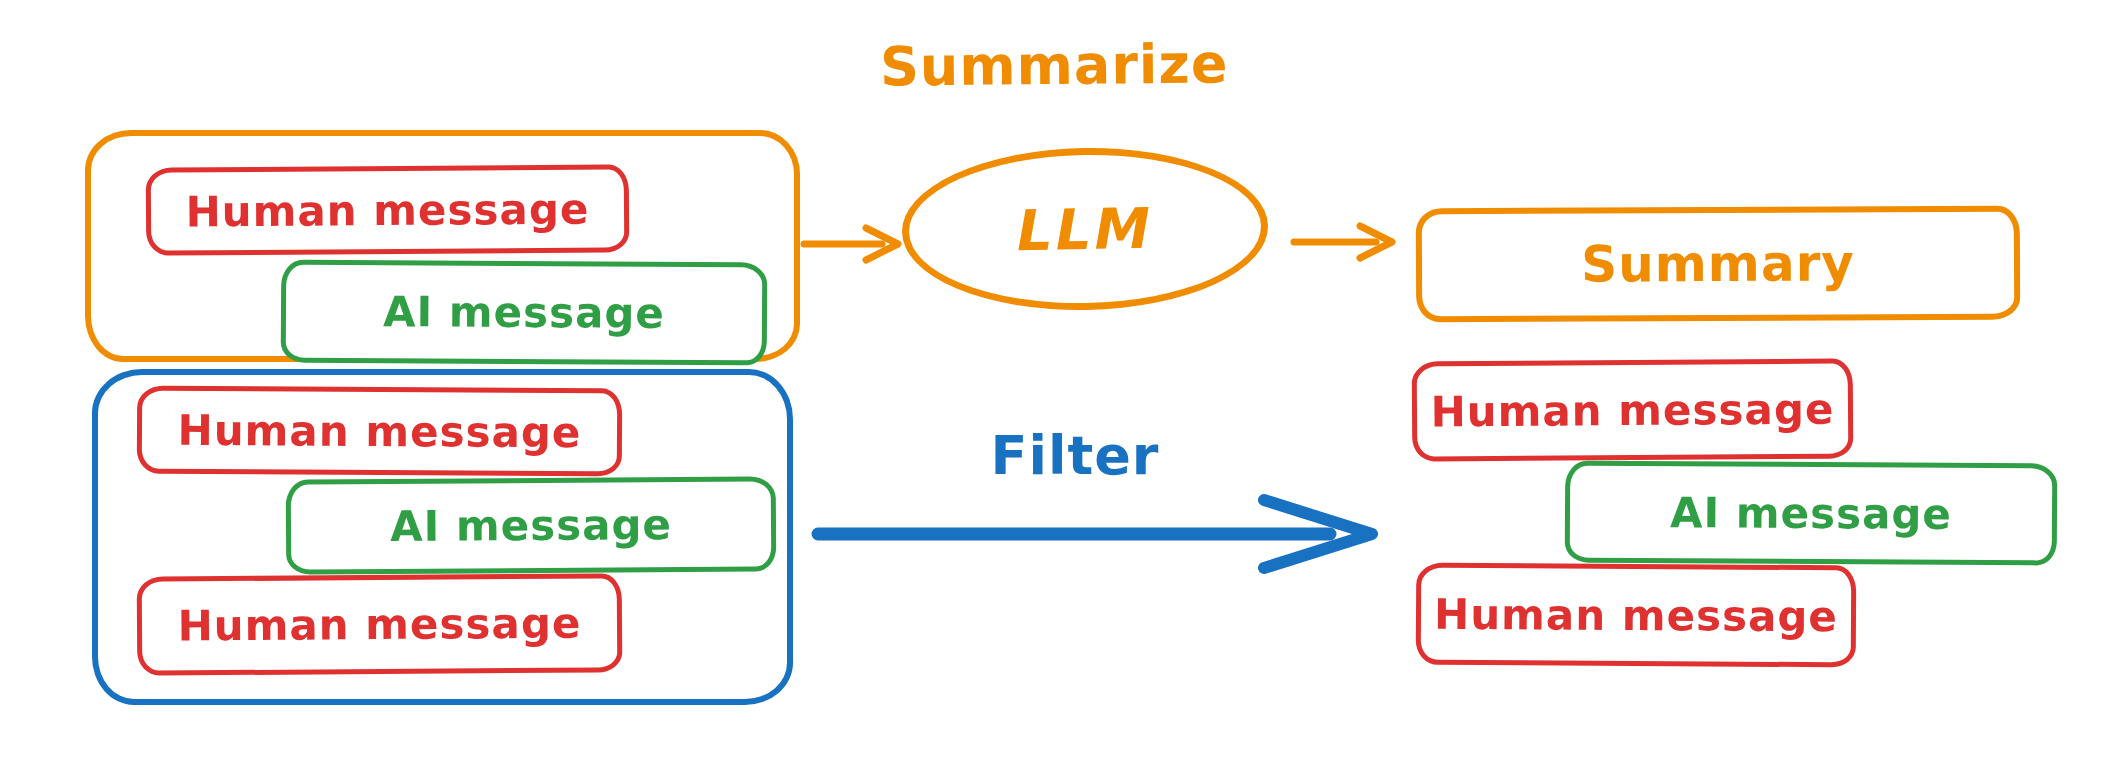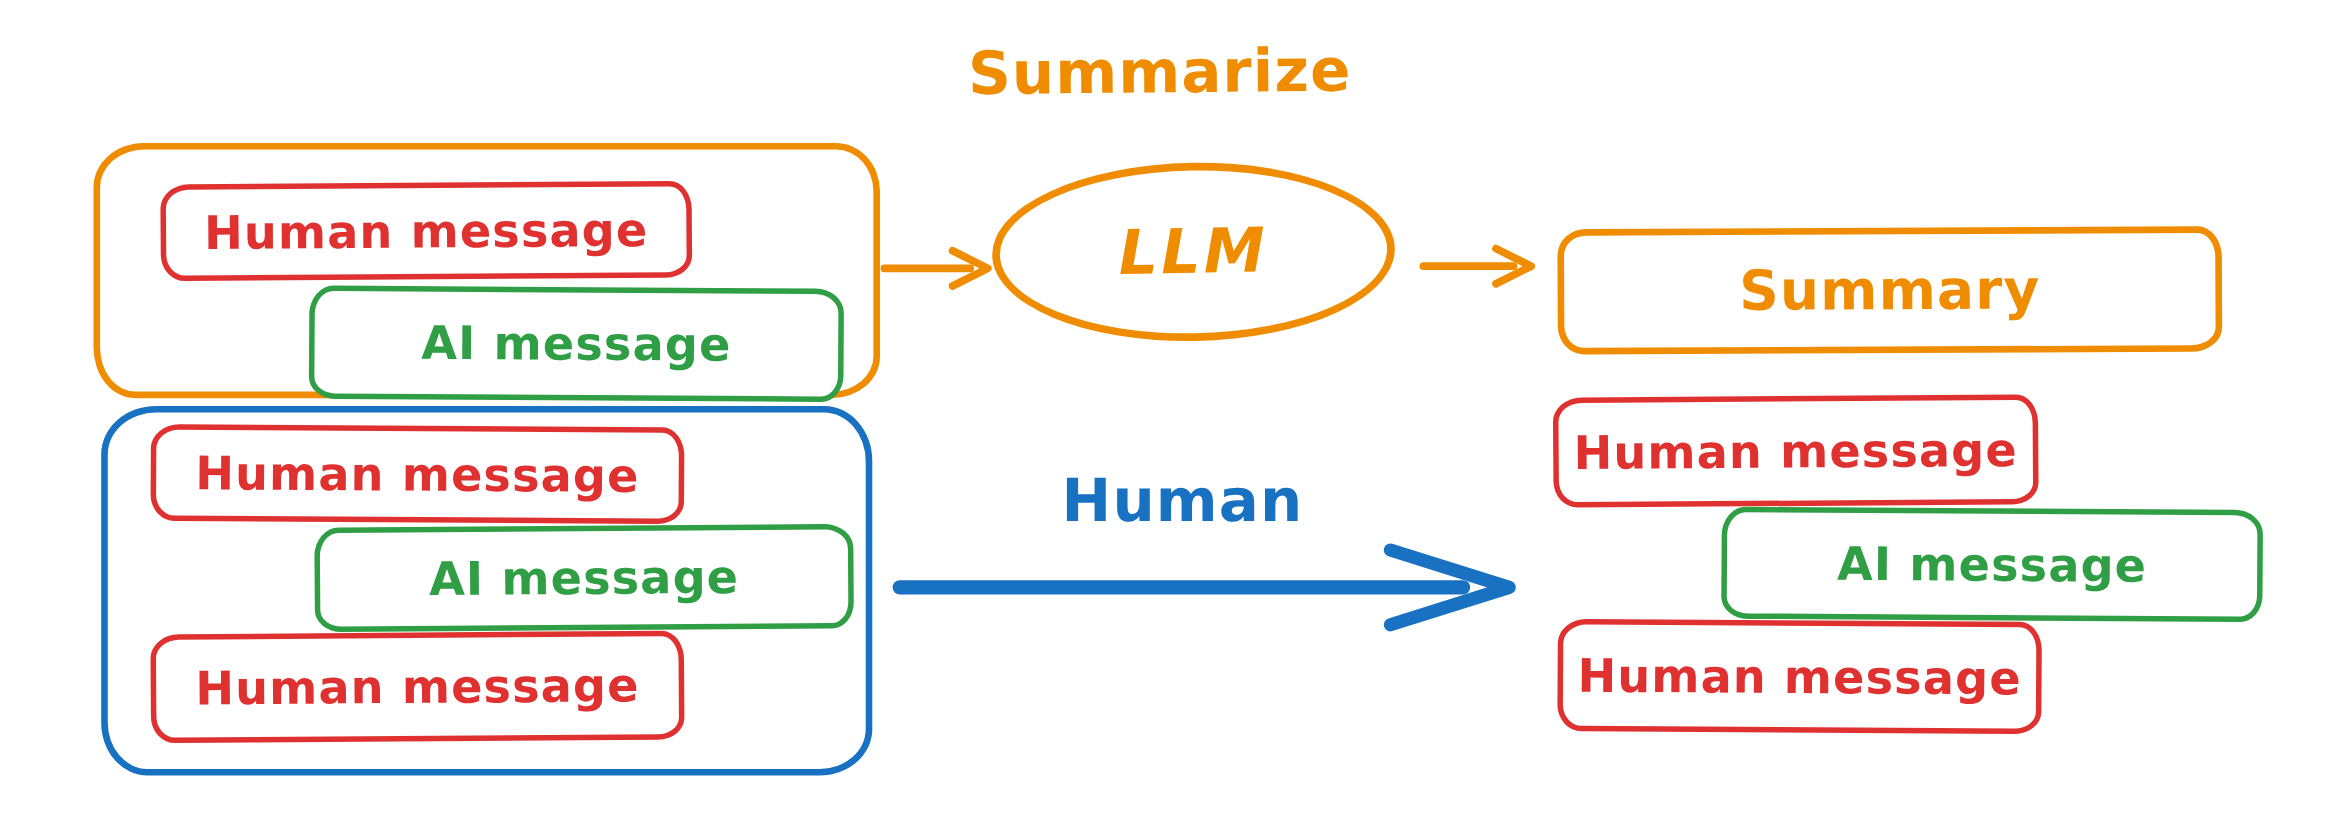--- a/index.html
+++ b/index.html
@@ -101,21 +101,21 @@
 
   <svg class="arrow-svg" style="left:1288px;top:210px;" width="116" height="64">
     <path d="M6 32 L88 32" stroke="#f08c00" stroke-width="7" fill="none" stroke-linecap="round"></path>
     <path d="M72 16 L104 32 L72 48" stroke="#f08c00" stroke-width="7" fill="none" stroke-linecap="round" stroke-linejoin="round"></path>
   </svg>
 
   <div class="summary-box">
     <span>Summary</span>
   </div>
 
-  <div class="flow-label filter">Human</div>
+  <div class="flow-label filter">Filter</div>
 
   <svg class="arrow-svg" style="left:812px;top:490px;" width="575" height="90">
     <path d="M6 44 L518 44" stroke="#1971c2" stroke-width="13" fill="none" stroke-linecap="round"></path>
     <path d="M452 10 L560 44 L452 78" stroke="#1971c2" stroke-width="12" fill="none" stroke-linecap="round" stroke-linejoin="round"></path>
   </svg>
 
   <div class="msg red r1" style="left:1412px;top:360px;width:431px;height:90px;">
     <span>Human message</span>
   </div>
   <div class="msg green r2" style="left:1565px;top:462px;width:482px;height:92px;">

